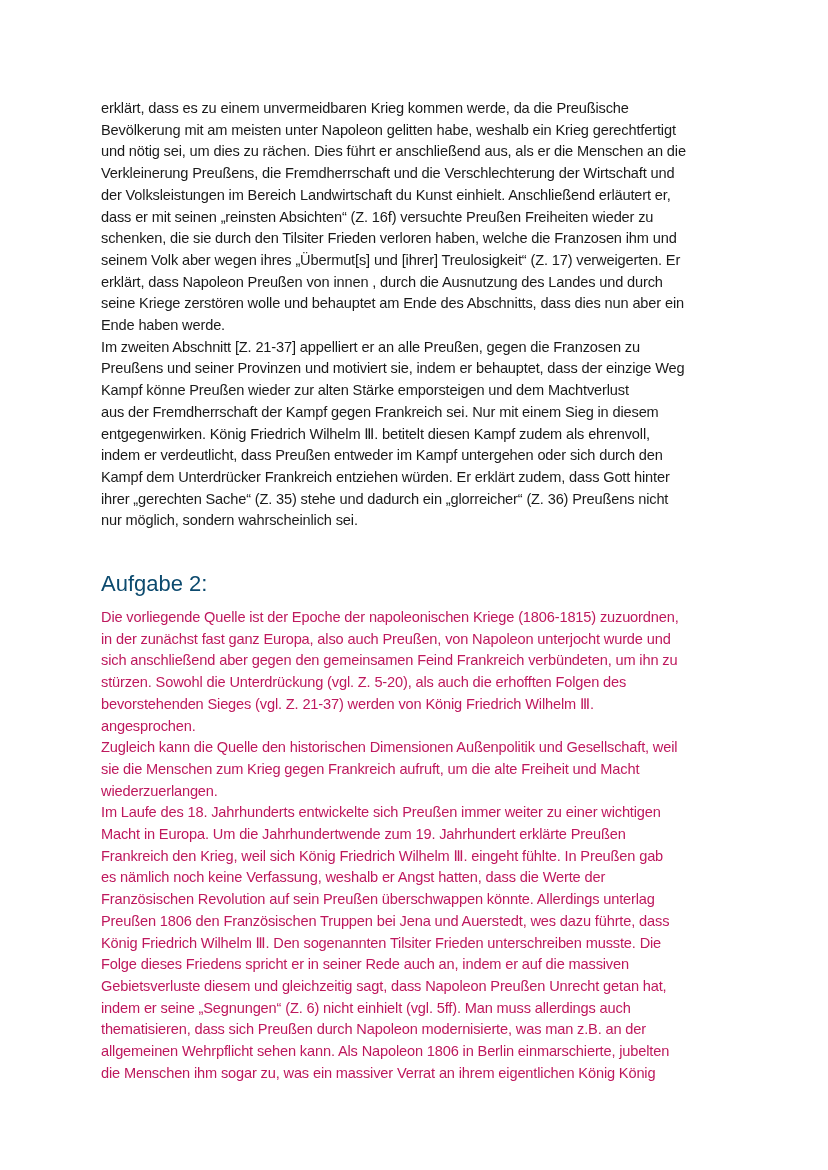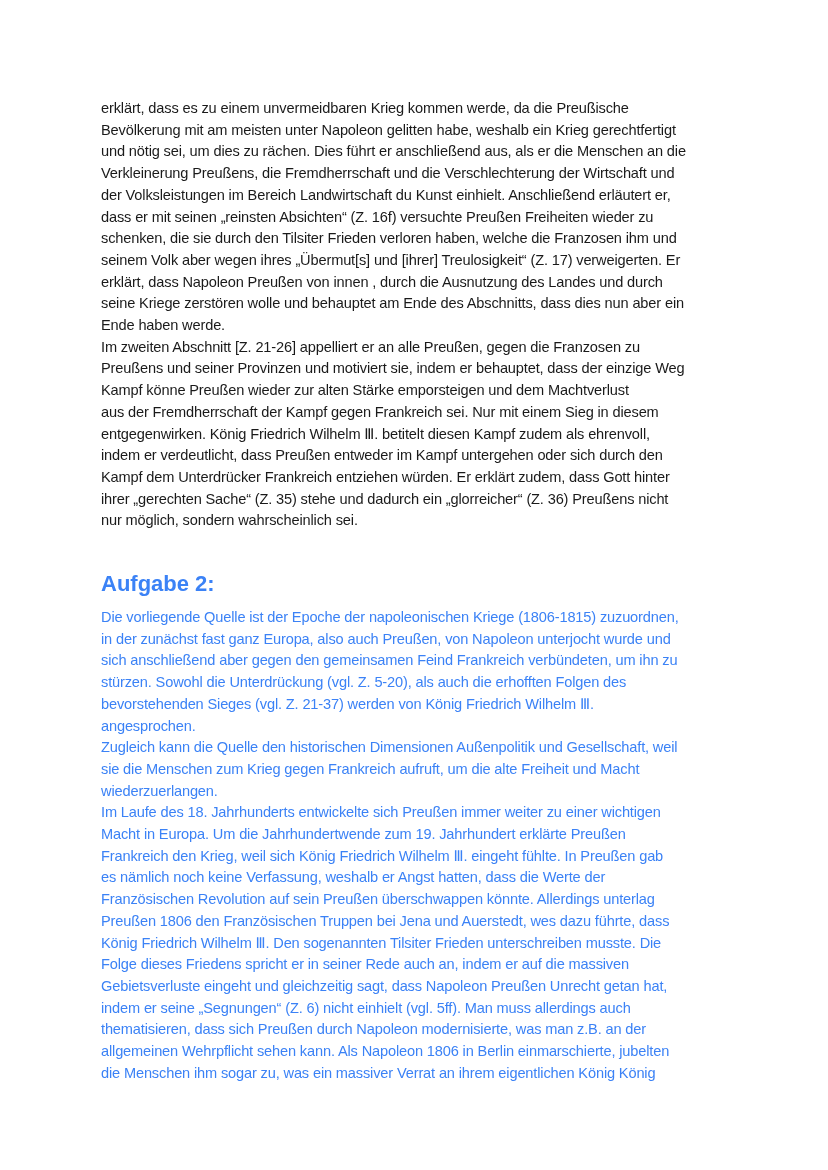--- a/index.html
+++ b/index.html
@@ -9,46 +9,46 @@
   }
   .content {
     position: absolute; left: 101px; top: 98px; width: 640px;
     font-family: "Liberation Sans", sans-serif;
     font-size: 14.6px; line-height: 21.7px; color: #1a1a1a;
     letter-spacing: -0.15px;
   }
   .line { display: block; white-space: nowrap; }
   .heading {
     font-family: "Liberation Sans", sans-serif;
-    font-size: 22px; color: #3b82f6; font-weight: bold;
+    font-size: 22px; color: #0c4a6e; font-weight: normal;
     margin: 0; padding: 0;
   }
   .block1 { }
   .heading-wrap { position: absolute; left: 101px; top: 571px; }
   .block2 { position: absolute; left: 101px; top: 607px; width: 640px;
     font-family: "Liberation Sans", sans-serif;
-    font-size: 14.6px; line-height: 21.7px; color: #3b82f6; letter-spacing: -0.15px; }
+    font-size: 14.6px; line-height: 21.7px; color: #be185d; letter-spacing: -0.15px; }
 </style>
 </head>
 <body>
 
 <div class="page">
   <div class="content block1" id="sec1">
       <span class="line">erklärt, dass es zu einem unvermeidbaren Krieg kommen werde, da die Preußische</span>
       <span class="line">Bevölkerung mit am meisten unter Napoleon gelitten habe, weshalb ein Krieg gerechtfertigt</span>
       <span class="line">und nötig sei, um dies zu rächen. Dies führt er anschließend aus, als er die Menschen an die</span>
       <span class="line">Verkleinerung Preußens, die Fremdherrschaft und die Verschlechterung der Wirtschaft und</span>
       <span class="line">der Volksleistungen im Bereich Landwirtschaft du Kunst einhielt. Anschließend erläutert er,</span>
       <span class="line">dass er mit seinen „reinsten Absichten“ (Z. 16f) versuchte Preußen Freiheiten wieder zu</span>
       <span class="line">schenken, die sie durch den Tilsiter Frieden verloren haben, welche die Franzosen ihm und</span>
       <span class="line">seinem Volk aber wegen ihres „Übermut[s] und [ihrer] Treulosigkeit“ (Z. 17) verweigerten. Er</span>
       <span class="line">erklärt, dass Napoleon Preußen von innen , durch die Ausnutzung des Landes und durch</span>
       <span class="line">seine Kriege zerstören wolle und behauptet am Ende des Abschnitts, dass dies nun aber ein</span>
       <span class="line">Ende haben werde.</span>
-      <span class="line">Im zweiten Abschnitt [Z. 21-26] appelliert er an alle Preußen, gegen die Franzosen zu</span>
+      <span class="line">Im zweiten Abschnitt [Z. 21-37] appelliert er an alle Preußen, gegen die Franzosen zu</span>
       <span class="line">Preußens und seiner Provinzen und motiviert sie, indem er behauptet, dass der einzige Weg</span>
       <span class="line">Kampf könne Preußen wieder zur alten Stärke emporsteigen und dem Machtverlust</span>
       <span class="line">aus der Fremdherrschaft der Kampf gegen Frankreich sei. Nur mit einem Sieg in diesem</span>
       <span class="line">entgegenwirken. König Friedrich Wilhelm Ⅲ. betitelt diesen Kampf zudem als ehrenvoll,</span>
       <span class="line">indem er verdeutlicht, dass Preußen entweder im Kampf untergehen oder sich durch den</span>
       <span class="line">Kampf dem Unterdrücker Frankreich entziehen würden. Er erklärt zudem, dass Gott hinter</span>
       <span class="line">ihrer „gerechten Sache“ (Z. 35) stehe und dadurch ein „glorreicher“ (Z. 36) Preußens nicht</span>
       <span class="line">nur möglich, sondern wahrscheinlich sei.</span>
     </div>
   <div class="heading-wrap">
@@ -65,19 +65,19 @@
       <span class="line">sie die Menschen zum Krieg gegen Frankreich aufruft, um die alte Freiheit und Macht</span>
       <span class="line">wiederzuerlangen.</span>
       <span class="line">Im Laufe des 18. Jahrhunderts entwickelte sich Preußen immer weiter zu einer wichtigen</span>
       <span class="line">Macht in Europa. Um die Jahrhundertwende zum 19. Jahrhundert erklärte Preußen</span>
       <span class="line">Frankreich den Krieg, weil sich König Friedrich Wilhelm Ⅲ. eingeht fühlte. In Preußen gab</span>
       <span class="line">es nämlich noch keine Verfassung, weshalb er Angst hatten, dass die Werte der</span>
       <span class="line">Französischen Revolution auf sein Preußen überschwappen könnte. Allerdings unterlag</span>
       <span class="line">Preußen 1806 den Französischen Truppen bei Jena und Auerstedt, wes dazu führte, dass</span>
       <span class="line">König Friedrich Wilhelm Ⅲ. Den sogenannten Tilsiter Frieden unterschreiben musste. Die</span>
       <span class="line">Folge dieses Friedens spricht er in seiner Rede auch an, indem er auf die massiven</span>
-      <span class="line">Gebietsverluste eingeht und gleichzeitig sagt, dass Napoleon Preußen Unrecht getan hat,</span>
+      <span class="line">Gebietsverluste diesem und gleichzeitig sagt, dass Napoleon Preußen Unrecht getan hat,</span>
       <span class="line">indem er seine „Segnungen“ (Z. 6) nicht einhielt (vgl. 5ff). Man muss allerdings auch</span>
       <span class="line">thematisieren, dass sich Preußen durch Napoleon modernisierte, was man z.B. an der</span>
       <span class="line">allgemeinen Wehrpflicht sehen kann. Als Napoleon 1806 in Berlin einmarschierte, jubelten</span>
       <span class="line">die Menschen ihm sogar zu, was ein massiver Verrat an ihrem eigentlichen König König</span>
     </div>
 </div>
 
 </body></html>

